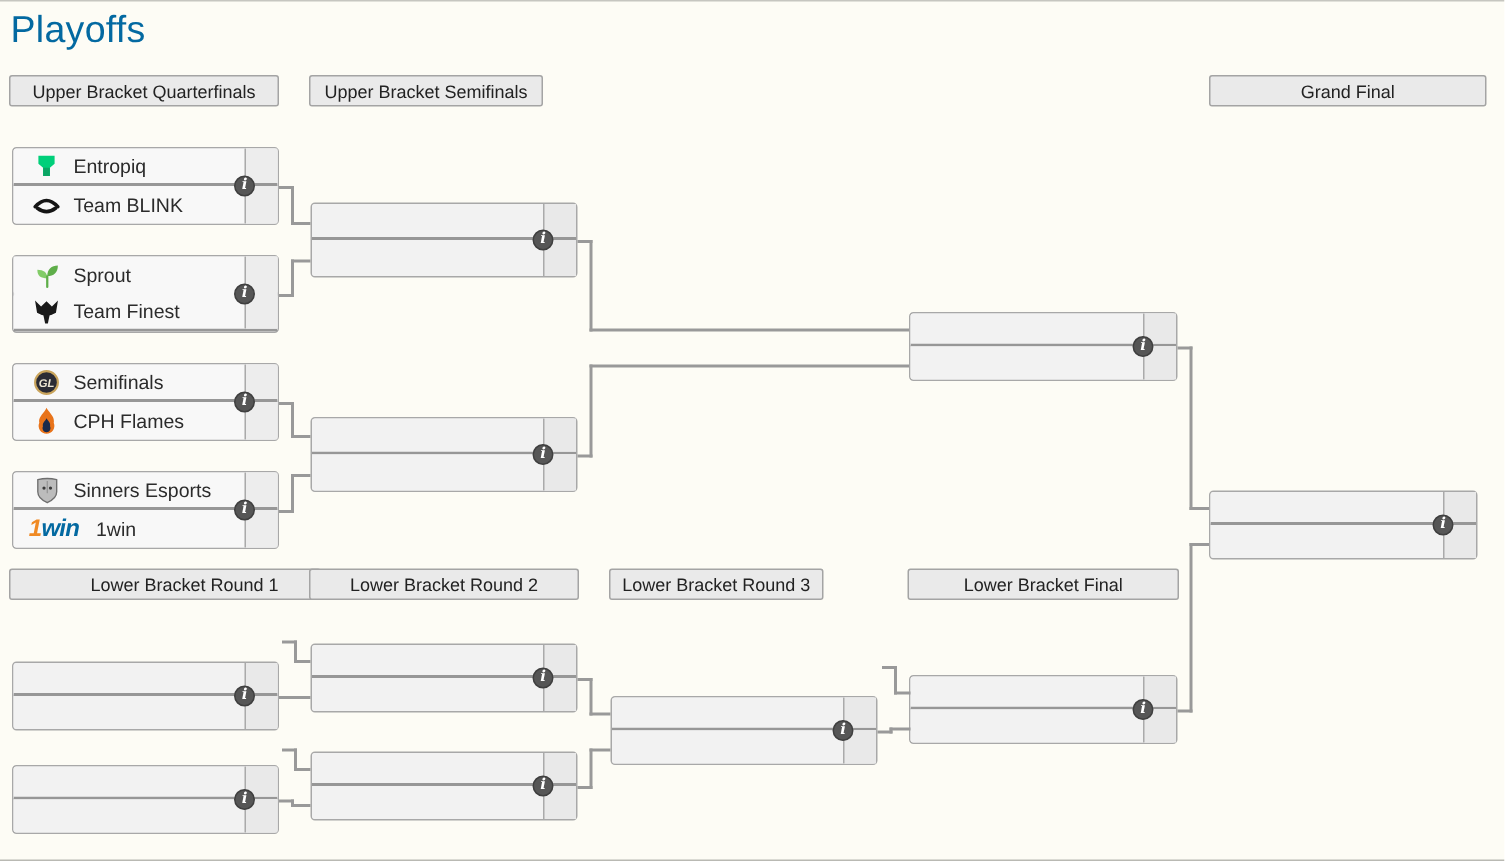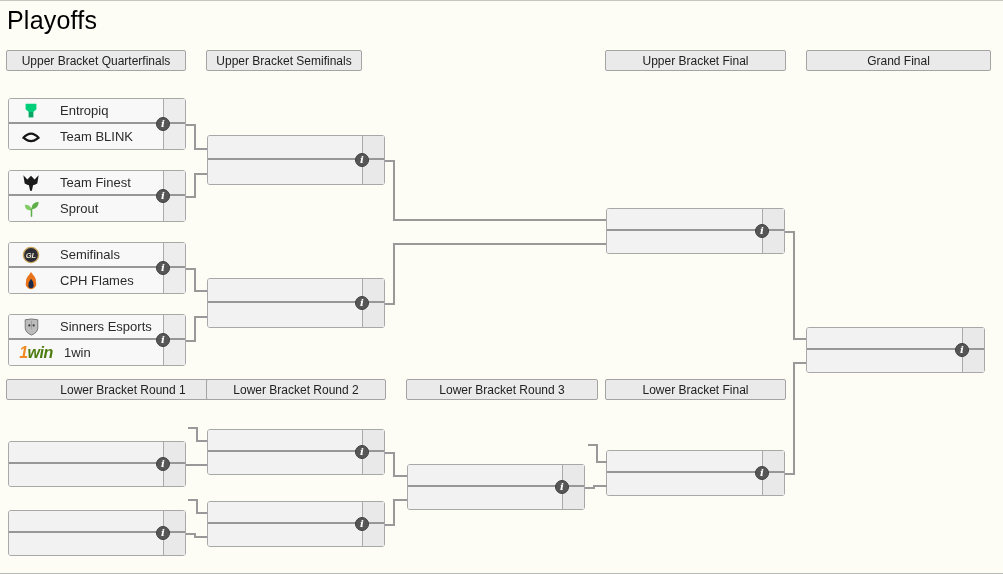--- a/index.html
+++ b/index.html
@@ -5,21 +5,21 @@
   html,body{margin:0;padding:0;background:#fff;}
   .canvas{
     position:relative;width:1003px;height:574px;
     background:#fdfcf5;
     border-top:1px solid #c6c6c0;border-bottom:1px solid #b9b9b3;
     font-family:"Liberation Sans", sans-serif;
     overflow:hidden;box-sizing:border-box;
   }
   .page-title{
     position:absolute;left:7px;top:5px;
-    font-size:25px;color:#000000;font-weight:400;letter-spacing:0.2px;
+    font-size:25px;color:#0369a1;font-weight:400;letter-spacing:0.2px;
   }
   .round-header{
     position:absolute;height:21px;box-sizing:border-box;
     background:#eaeaea;border:1px solid #a4a4a4;border-radius:2px;
     display:flex;align-items:center;justify-content:center;
     font-size:12px;color:#222;
   }
   .match{
     position:absolute;box-sizing:border-box;
     background:#f2f2f2;border:1px solid #a8a8a8;border-radius:3px;
@@ -34,28 +34,28 @@
   .match.h52 .row{height:24px;}
   .match.h48 .row{height:22px;}
   .match.populated .row{background:#f8f8f8;}
   .team-main{flex:1;display:flex;align-items:center;height:100%;overflow:hidden;}
   .score-cell{
     width:22px;height:100%;box-sizing:border-box;
     border-left:1px solid #aaa;background:#e9e9e9;flex:0 0 22px;
   }
   .match.populated .score-cell{background:#ededed;}
   .logo{
-    width:18px;height:18px;margin:0 20px 0 13px;flex:0 0 auto;
+    width:18px;height:18px;margin:0 9px 0 13px;flex:0 0 auto;
     display:flex;align-items:center;justify-content:center;
   }
   .logo svg{display:block;}
   .logo.wide{width:48px;margin:0 4px 0 3px;flex-basis:48px;}
   .wordmark{font-size:16px;font-weight:bold;font-style:italic;letter-spacing:-0.5px;white-space:nowrap;}
   .wm-one{color:#f08a24;}
-  .wm-win{color:#4d7c0f;}
+  .wm-win{color:#0369a1;}
   .team-name{font-size:13px;color:#2b2b2b;white-space:nowrap;}
   .info-icon{
     position:absolute;right:15px;top:50%;margin-top:-7px;
     width:14px;height:14px;border-radius:50%;
     background:#565656;border:1px solid #3f3f3f;box-sizing:border-box;
     color:#fff;display:flex;align-items:center;justify-content:center;
     font-family:"DejaVu Serif", serif;font-size:10px;font-weight:bold;font-style:italic;
     z-index:3;line-height:1;
   }
   .ln{position:absolute;background:#999;z-index:1;}
@@ -66,33 +66,30 @@
 <div class="canvas">
 
   <div class="page-title">Playoffs</div>
 
   <div class="round-header" style="left:6px;top:49px;width:180px;">
       <span>Upper Bracket Quarterfinals</span>
     </div>
   <div class="round-header" style="left:206px;top:49px;width:156px;">
       <span>Upper Bracket Semifinals</span>
     </div>
-  <div class="round-header" style="left:605px;top:49px;width:181px;">
-      <span>Upper Bracket Final</span>
-    </div>
   <div class="round-header" style="left:806px;top:49px;width:185px;">
       <span>Grand Final</span>
     </div>
   <div class="round-header" style="left:6px;top:378px;width:208px;padding-left:26px;">
       <span>Lower Bracket Round 1</span>
     </div>
   <div class="round-header" style="left:206px;top:378px;width:180px;">
       <span>Lower Bracket Round 2</span>
     </div>
-  <div class="round-header" style="left:406px;top:378px;width:192px;">
+  <div class="round-header" style="left:406px;top:378px;width:143px;">
       <span>Lower Bracket Round 3</span>
     </div>
   <div class="round-header" style="left:605px;top:378px;width:181px;">
       <span>Lower Bracket Final</span>
     </div>
 
   <div class="match populated h54" style="left:8px;top:97px;width:178px;">
     <div class="row top">
       <div class="team-main">
         <span class="logo">
@@ -116,42 +113,42 @@
         <span class="team-name">Team BLINK</span>
       </div>
       <div class="score-cell"></div>
     </div>
     <span class="info-icon">
         <span>i</span>
       </span>
   </div>
 
   <div class="match populated h54" style="left:8px;top:169px;width:178px;">
-    <div class="row top">
-      <div class="team-main">
-        <span class="logo">
-          <svg width="18" height="18" viewBox="0 0 20 19">
-              <path fill="#1a1a1a" d="M1.5 1 L6 5.5 L10 1.5 L14 5.5 L18.5 1 L17 10 Q10 14.5 3 10 Z"></path>
-              <path fill="#1a1a1a" d="M7.5 11 L12.5 11 L11 18 L9 18 Z"></path>
-            </svg>
-        </span>
-        <span class="team-name">Team Finest</span>
-      </div>
-      <div class="score-cell"></div>
-    </div>
     <div class="row bottom">
       <div class="team-main">
         <span class="logo">
           <svg width="17" height="18" viewBox="0 0 18 18">
               <path fill="#5fae4a" d="M9 9 C9 4 12 1.5 16.5 1.5 C16.5 6.5 13.5 9 9 9"></path>
               <path fill="#82cc68" d="M9 10.5 C9 6.5 6.5 4.5 2 4.5 C2 9 4.5 10.5 9 10.5"></path>
               <rect x="8.2" y="8.5" width="1.6" height="9" rx="0.8" fill="#5fae4a"></rect>
             </svg>
         </span>
         <span class="team-name">Sprout</span>
+      </div>
+      <div class="score-cell"></div>
+    </div>
+    <div class="row top">
+      <div class="team-main">
+        <span class="logo">
+          <svg width="18" height="18" viewBox="0 0 20 19">
+              <path fill="#1a1a1a" d="M1.5 1 L6 5.5 L10 1.5 L14 5.5 L18.5 1 L17 10 Q10 14.5 3 10 Z"></path>
+              <path fill="#1a1a1a" d="M7.5 11 L12.5 11 L11 18 L9 18 Z"></path>
+            </svg>
+        </span>
+        <span class="team-name">Team Finest</span>
       </div>
       <div class="score-cell"></div>
     </div>
     <span class="info-icon">
         <span>i</span>
       </span>
   </div>
 
   <div class="match populated h54" style="left:8px;top:241px;width:178px;">
     <div class="row top">

